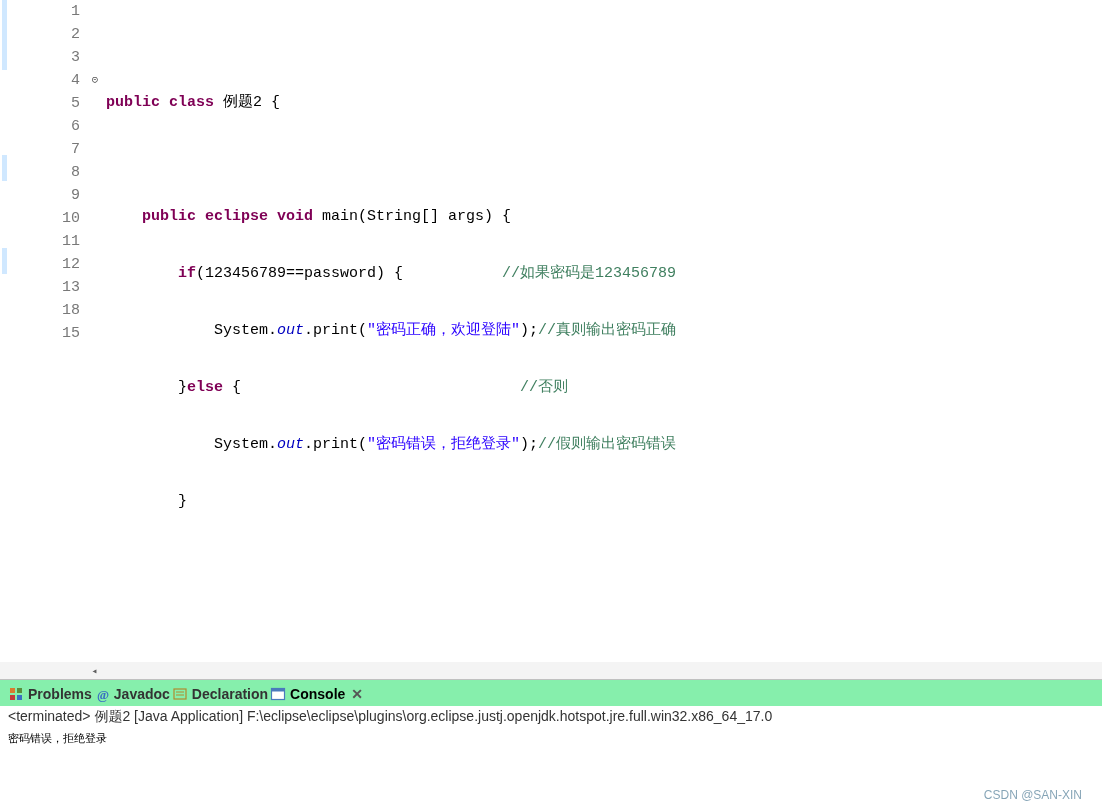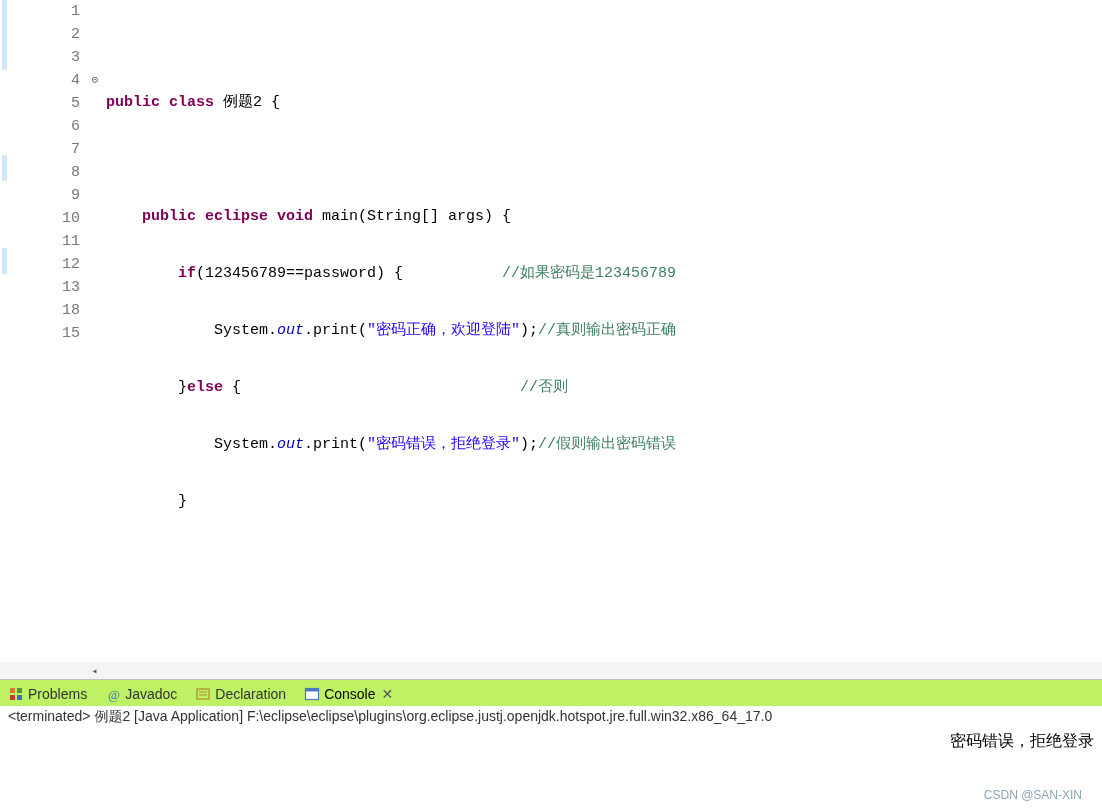--- a/index.html
+++ b/index.html
@@ -66,48 +66,48 @@
 .hscroll {
   height:17px; background:#f4f4f4; display:flex; align-items:center;
 }
 .hscroll .arrow {
   width:17px; height:17px; display:flex; align-items:center; justify-content:center;
   color:#606060; font-size:10px;
 }
 .panel-tabs {
   display:flex;
   align-items:center;
-  gap:18px;
+  gap:2px;
   padding:6px 8px 4px 8px;
-  background:#bef264;
+  background:#86efac;
   border-top:1px solid #c0c0c0;
   font-family:"Segoe UI",Arial,sans-serif;
   font-size:14px;
+  font-weight:bold;
 }
 .panel-tabs .tab {
   display:flex; align-items:center; gap:4px; color:#333; cursor:default;
 }
 .panel-tabs .tab.active { color:#000; }
 .panel-tabs .icon { width:16px; height:16px; display:inline-block; }
 .close-x { color:#555; margin-left:2px; font-size:14px; }
 .console-status {
   padding:2px 8px;
   font-family:"Segoe UI",Arial,sans-serif;
   font-size:14px;
   color:#333;
   white-space:nowrap;
   overflow:hidden;
 }
 .console-output {
   padding:3px 8px;
   font-family:"Microsoft YaHei","SimSun",Arial,sans-serif;
-  font-size:16px;
+  font-size:11px;
   color:#000;
   flex:0 0 80px;
-  text-align:right;
 }
 .watermark {
   position:absolute;
   right:20px;
   bottom:6px;
   color:#0c4a6e;
   font-size:12px;
   font-family:Arial,sans-serif;
   opacity:.5;
 }

